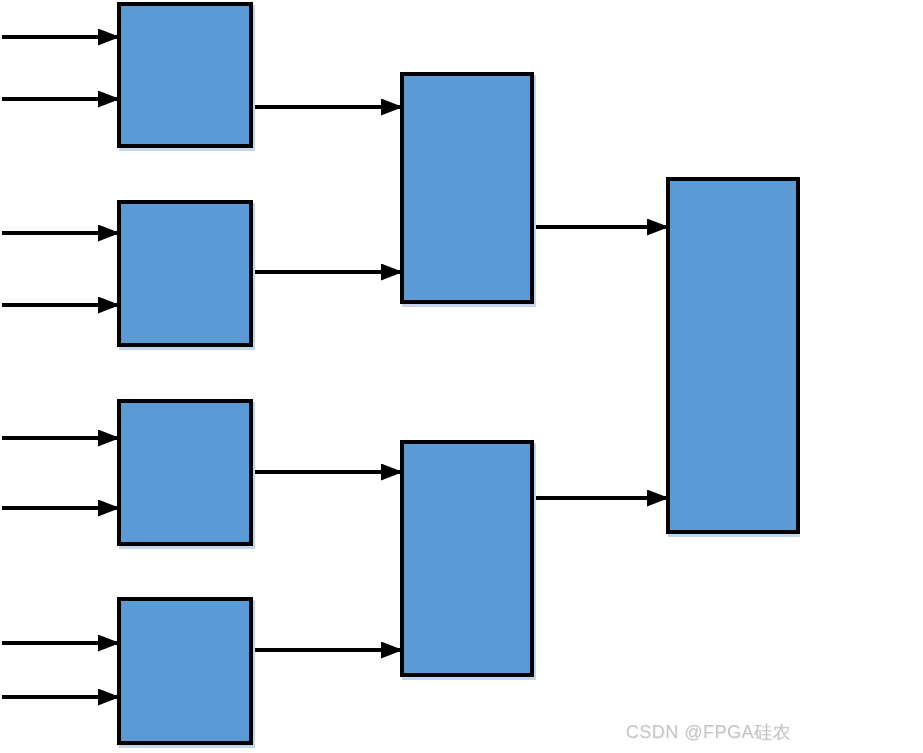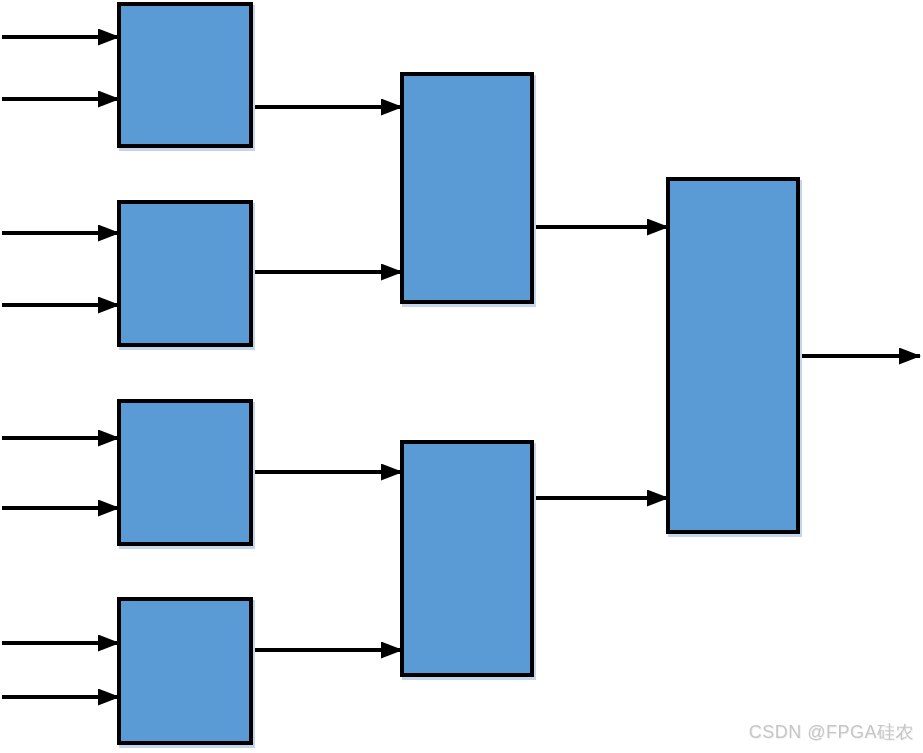--- a/index.html
+++ b/index.html
@@ -3,21 +3,21 @@
 <meta charset="utf-8">
 <style>
   html, body {
     margin: 0;
     padding: 0;
     background: #ffffff;
     font-family: "Liberation Sans", sans-serif;
   }
   .canvas {
     position: relative;
-    width: 923px;
+    width: 800px;
     height: 753px;
     background: #ffffff;
     overflow: hidden;
   }
   svg.diagram {
     position: absolute;
     left: 0;
     top: 0;
     display: block;
   }

